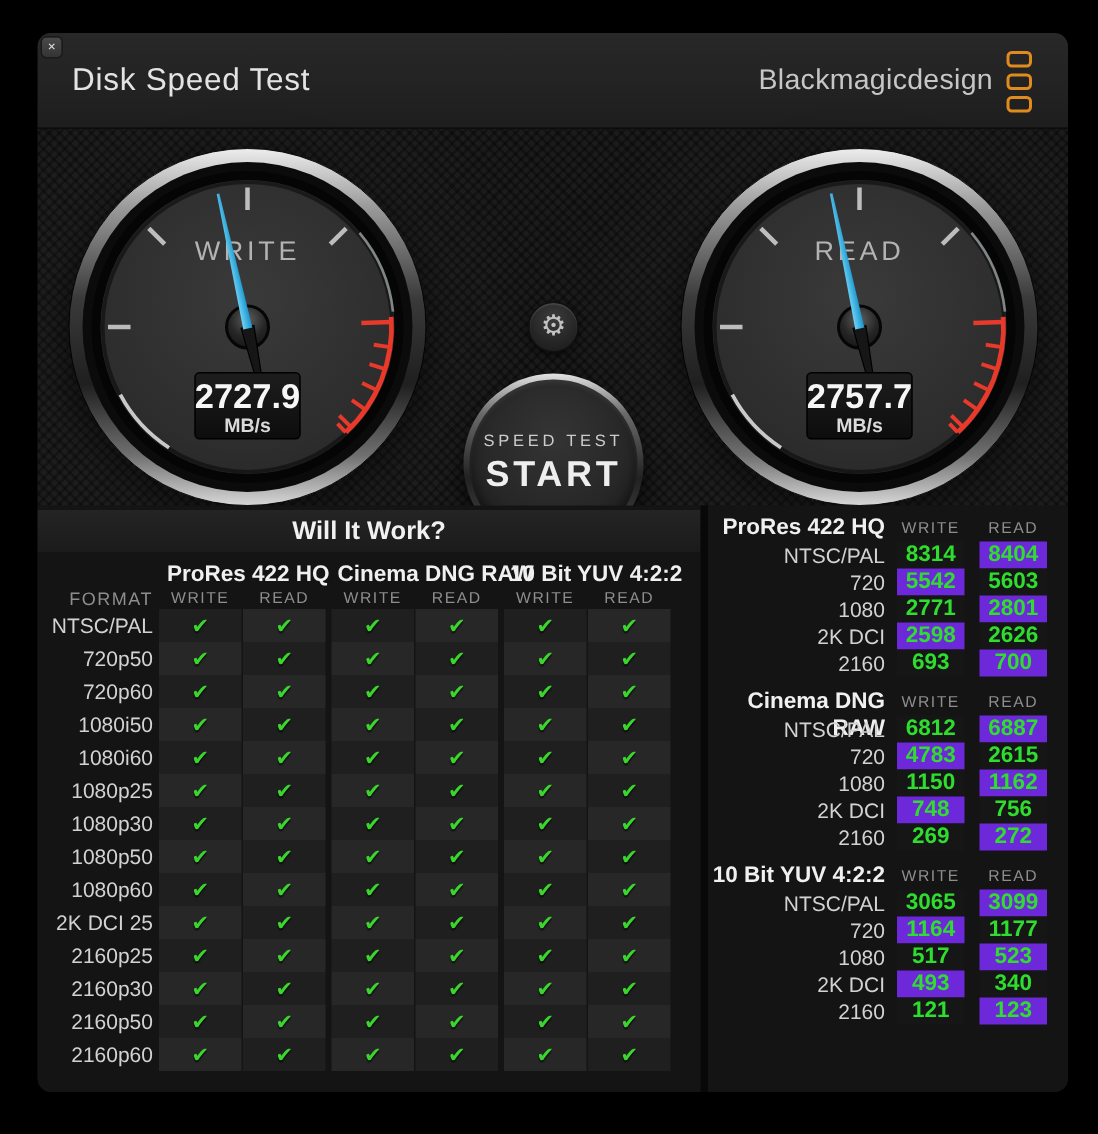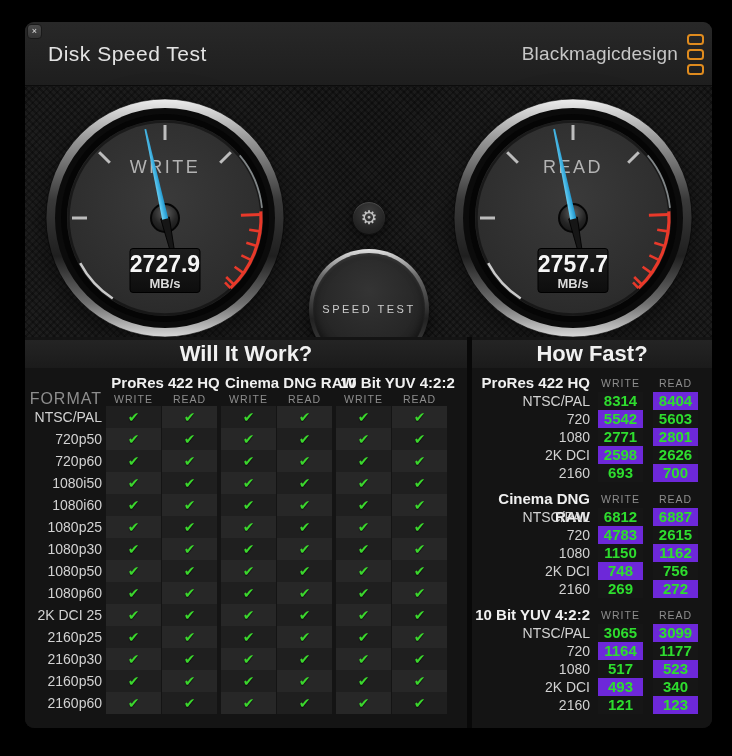--- a/index.html
+++ b/index.html
@@ -8,21 +8,21 @@
   .window{position:absolute;left:25px;top:22px;width:687px;height:706px;background:#151515;
     border-radius:9px;overflow:hidden;box-shadow:0 0 0 1px #000;}
   
   .titlebar{position:relative;height:64px;background:linear-gradient(#282828,#1e1e1e);
     border-bottom:1px solid #0c0c0c;}
   .close-btn{position:absolute;left:2px;top:2px;width:15px;height:15px;border:1px solid #1a1a1a;
     border-radius:4px;background:linear-gradient(#4a4a4a,#343434);color:#e0e0e0;font-size:9px;
     line-height:13px;text-align:center;padding:0;cursor:pointer;font-family:inherit;}
   .app-title{position:absolute;left:23px;top:0;line-height:64px;font-size:21px;color:#e3e3e3;
     letter-spacing:.5px;font-weight:400;}
-  .brand{position:absolute;right:8px;top:0;height:64px;display:flex;align-items:center;gap:9px;text-align:right;}
+  .brand{position:absolute;right:24px;top:0;height:64px;display:flex;align-items:center;gap:9px;text-align:right;}
   .brand-text{color:#c6c6c6;font-size:19px;font-weight:400;letter-spacing:.2px;}
   .brand-icon{display:flex;flex-direction:column;gap:4px;}
   .brand-icon i{display:block;width:17px;height:11px;border:2.5px solid var(--orange,#df8b1e);
     border-radius:3.5px;}
   
   .gauge-area{position:relative;height:251px;background-color:#1b1b1b;
     background-image:
       radial-gradient(circle at 20% 55%, rgba(255,255,255,.05), transparent 34%),
       radial-gradient(circle at 80% 55%, rgba(255,255,255,.05), transparent 34%),
       repeating-linear-gradient(45deg, rgba(0,0,0,.30) 0 2px, transparent 2px 5px),
@@ -48,28 +48,28 @@
     background:radial-gradient(circle at 50% 34%,#343434,#272727 55%,#1d1d1d 85%);
     box-shadow:inset 0 2px 3px rgba(255,255,255,.08), inset 0 -4px 8px rgba(0,0,0,.5);}
   .start-sub{color:#cccccc;font-size:11px;font-weight:normal;letter-spacing:2.5px;}
   .start-main{color:#eeeeee;font-size:24px;font-weight:bold;letter-spacing:2.5px;}
   
   .tables{position:relative;height:391px;background:#141414;display:flex;}
   .panel-left{width:442px;}
   .v-divider{width:5px;background:#080808;}
   .panel-right{width:240px;}
   .panel-title{margin-top:3px;height:28px;line-height:28px;text-align:center;
-    background:linear-gradient(#242424,#1b1b1b);color:#f1f1f1;font-size:22px;font-weight:bold;}
+    background:linear-gradient(#242424,#1b1b1b);color:#f1f1f1;font-size:17px;font-weight:bold;}
   
   .wiw-groups{display:flex;margin-top:5px;height:18px;align-items:center;}
   .wiw-groups .spacer{width:81px;}
   .wiw-groups .grp{width:111px;margin-left:4px;text-align:center;color:#f0f0f0;
     font-size:15px;font-weight:bold;white-space:nowrap;}
   .wiw-subhead{display:flex;height:15px;align-items:center;}
-  .wiw-subhead .fmt-h{width:77px;text-align:right;color:#8e8e8e;font-size:16px;letter-spacing:1px;}
+  .wiw-subhead .fmt-h{width:77px;text-align:right;color:#8e8e8e;font-size:12px;letter-spacing:1px;}
   .wiw-subhead .sub{width:55px;text-align:center;color:#8e8e8e;font-size:10.5px;letter-spacing:1px;}
   .wiw-row{display:flex;height:22px;align-items:stretch;}
   .wiw-row .fmt{width:77px;text-align:right;color:#d2d2d2;font-size:14px;line-height:22px;}
   .cell{width:55px;text-align:center;line-height:22px;}
   .ml4{margin-left:4px;} .ml1{margin-left:1px;}
   .p0{background:#1f1f1f;} .p1{background:#272727;}
   .check{color:var(--green,#3bd62d);font-size:14px;text-shadow:0 1px 1px rgba(0,0,0,.7);}
   
   .hf-body{margin-top:6px;}
   .hf-section{margin-top:0;}
@@ -209,20 +209,21 @@
       </svg>
     </div>
 
     <button class="gear-btn">
       <span>⚙</span>
     </button>
 
     <button class="start-btn">
       <span class="start-face">
         <span class="start-sub">SPEED TEST</span>
+        <span class="start-main">START</span>
       </span>
     </button>
   </div>
 
   <div class="tables">
 
     <div class="panel-left">
       <div class="panel-title">Will It Work?</div>
       <div class="wiw-groups" id="wiw-groups">
           <div class="spacer"></div>
@@ -365,21 +366,20 @@
             <div class="cell ml1 p0"><span class="check">✔</span></div>
             <div class="cell ml4 p1"><span class="check">✔</span></div>
             <div class="cell ml1 p0"><span class="check">✔</span></div>
           </div>
         </div>
     </div>
 
     <div class="v-divider"></div>
 
     <div class="panel-right">
-      <div class="panel-title">How Fast?</div>
       <div class="hf-body" id="hf-body">
           <div class="hf-section">
             <div class="hf-row">
               <div class="hf-label-col hf-head-name">ProRes 422 HQ</div>
               <div class="hf-head-sub w-ml">WRITE</div>
               <div class="hf-head-sub r-ml">READ</div>
             </div>
             <div class="hf-row">
               <div class="hf-label-col hf-fmt">NTSC/PAL</div>
               <div class="hf-cell w-ml hp0">8314</div>

